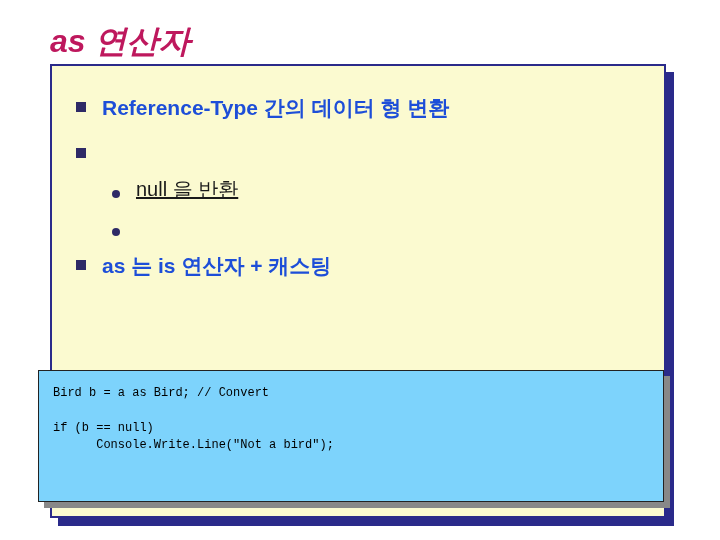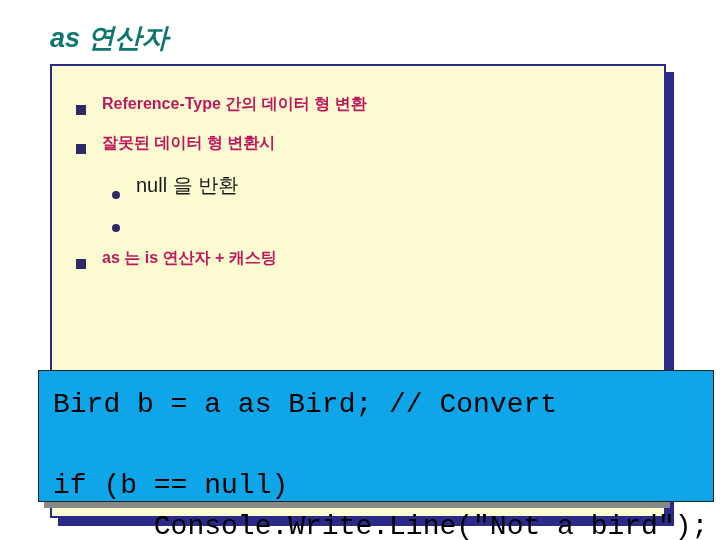--- a/index.html
+++ b/index.html
@@ -14,23 +14,23 @@
     position: relative;
     width: 720px;
     height: 540px;
     box-sizing: border-box;
     background: #fff;
   }
   .title {
     position: absolute;
     left: 50px;
     top: 20px;
-    font-size: 27px;
+    font-size: 32px;
     font-weight: bold;
-    color: #0f766e;
+    color: #be185d;
     font-style: italic;
   }
   .content-shadow {
     position: absolute;
     left: 58px;
     top: 72px;
     width: 616px;
     height: 454px;
     background: #2a2a8a;
   }
@@ -40,41 +40,42 @@
     top: 64px;
     width: 616px;
     height: 454px;
     background: #fbfad0;
     border: 2px solid #2a2a8a;
     box-sizing: border-box;
     padding: 28px 24px 20px 24px;
   }
   .b1 {
     display: flex;
-    align-items: flex-end;
+    align-items: flex-start;
     margin-bottom: 18px;
-    font-size: 16px;
+    font-size: 21px;
     font-weight: bold;
-    color: #be185d;
+    color: #1d4ed8;
   }
   .b1 .sq {
     width: 10px;
     height: 10px;
     background: #2e2a66;
     margin-top: 8px;
     margin-right: 16px;
     flex-shrink: 0;
   }
   .b2 {
     display: flex;
-    align-items: flex-end;
+    align-items: center;
     margin-left: 36px;
     margin-bottom: 16px;
     font-size: 20px;
     color: #1a1a1a;
+    text-decoration: underline;
   }
   .b2 .dot {
     width: 8px;
     height: 8px;
     border-radius: 50%;
     background: #2e2a66;
     margin-top: 9px;
     margin-right: 16px;
     flex-shrink: 0;
   }
@@ -83,28 +84,28 @@
     left: 44px;
     top: 376px;
     width: 626px;
     height: 132px;
     background: #888;
   }
   .code-box {
     position: absolute;
     left: 38px;
     top: 370px;
-    width: 676px;
+    width: 626px;
     height: 132px;
-    background: #0ea5e9;
+    background: #7dd3fc;
     border: 1.5px solid #222;
     box-sizing: border-box;
     padding: 14px 14px;
     font-family: "Courier New", monospace;
-    font-size: 28px;
+    font-size: 12px;
     color: #000;
     line-height: 1.45;
     white-space: pre;
   }
 </style>
 </head>
 <body>
 
 <div class="slide">
 
@@ -113,21 +114,20 @@
   <div class="content-shadow"></div>
   <div class="content-box">
 
     <div class="b1">
       <div class="sq"></div>
       <div>Reference-Type 간의 데이터 형 변환</div>
     </div>
 
     <div class="b1">
       <div class="sq"></div>
-      <div>잘못된 데이터 형 변환시</div>
     </div>
 
     <div class="b2">
       <div class="dot"></div>
       <div>null 을 반환</div>
     </div>
 
     <div class="b2">
       <div class="dot"></div>
     </div>

